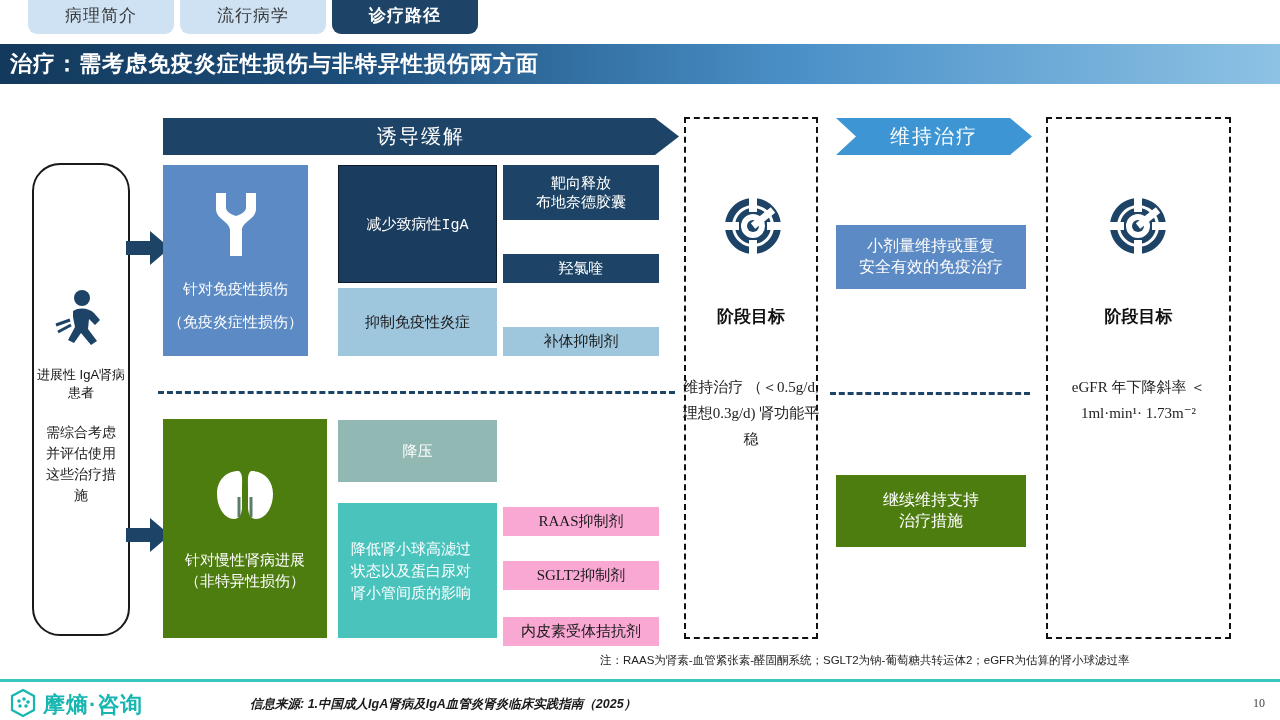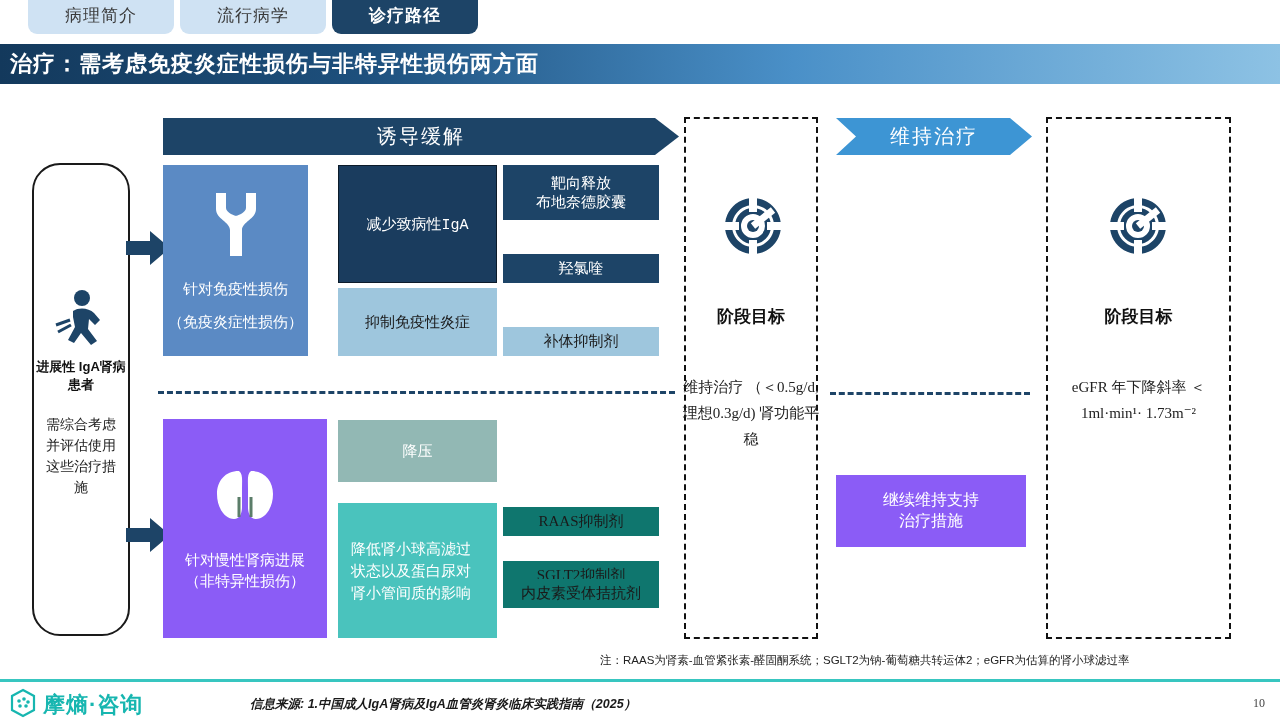--- a/index.html
+++ b/index.html
@@ -39,21 +39,21 @@
 
   
   .patient{
     position:absolute;left:32px;top:163px;width:98px;height:473px;
     border:2px solid #1a1a1a;border-radius:28px;background:#fff;
     display:flex;flex-direction:column;align-items:center;
     box-sizing:border-box;
   }
   .patient .picon{margin-top:124px;}
   .patient .pname{
-    margin-top:5px;font-weight:bold;font-size:13px;color:#111;
+    margin-top:13px;font-weight:normal;font-size:13px;color:#111;
     line-height:18px;text-align:center;
   }
   .patient .pdesc{
     margin-top:20px;font-size:14px;color:#222;line-height:21px;text-align:center;
     width:74px;
   }
 
   
   .feedarrow{position:absolute;width:46px;height:40px;}
 
@@ -71,24 +71,24 @@
   
   .box{position:absolute;box-sizing:border-box;display:flex;
     align-items:center;justify-content:center;text-align:center;color:#fff;}
   .box.col{flex-direction:column;}
   .box .l{display:block;}
 
   .navy{background:#1d4467;}
   .navy2{background:#1a3c5e;border:1px solid #0c1b2a;}
   .midblue{background:#5b8ac4;}
   .lightblue{background:#9ec6dd;color:#1a1a1a;}
-  .green{background:#8b5cf6;}
+  .green{background:#4d7c0f;}
   .greenlight{background:#92b8b4;}
   .teal{background:#4ac3bd;}
-  .tealtxt{background:#0f766e;color:#1a1a1a;}
+  .tealtxt{background:#f9a8d4;color:#1a1a1a;}
 
   
   .dashpanel{
     position:absolute;border:2px dashed #111;background:transparent;
     box-sizing:border-box;
   }
   .dashdiv{position:absolute;border-top:3px dashed #1d4467;}
 
   .goal-title{position:absolute;width:100%;text-align:center;
     font-weight:bold;font-size:17px;color:#111;}
@@ -221,21 +221,21 @@
   <div class="box teal" style="left:338px;top:503px;width:159px;height:135px;padding:0 13px;">
     <span class="sz15" style="text-align:left;line-height:22px;">降低肾小球高滤过状态以及蛋白尿对肾小管间质的影响</span>
   </div>
 
   <div class="box tealtxt" style="left:503px;top:507px;width:156px;height:29px;">
     <span class="sz15 serifish">RAAS抑制剂</span>
   </div>
   <div class="box tealtxt" style="left:503px;top:561px;width:156px;height:29px;">
     <span class="sz15 serifish">SGLT2抑制剂</span>
   </div>
-  <div class="box tealtxt" style="left:503px;top:579px;width:156px;height:29px;">
+  <div class="box tealtxt" style="left:503px;top:617px;width:156px;height:29px;">
     <span class="sz15">内皮素受体拮抗剂</span>
   </div>
 
   <div class="dashpanel" style="left:684px;top:117px;width:134px;height:522px;"></div>
   <div style="position:absolute;left:723px;top:196px;">
     <svg width="60" height="60" viewBox="0 0 60 60">
       <path d="M30 2 A28 28 0 1 1 29.9 2 Z M30 9 A21 21 0 1 0 30.1 9 Z" fill="#1d4467"></path>
       <circle cx="30" cy="30" r="15" fill="none" stroke="#1d4467" stroke-width="6"></circle>
       <circle cx="30" cy="30" r="6" fill="#1d4467"></circle>
       <rect x="26" y="0" width="8" height="16" fill="#ffffff"></rect>
@@ -246,20 +246,24 @@
     </svg>
   </div>
   <div class="goal-title" style="left:684px;top:305px;width:134px;">阶段目标</div>
   <div class="goal-body" style="left:678px;top:374px;width:146px;">
     <span class="l">维持治疗</span>
     <span class="l">（＜0.5g/d,</span>
     <span class="l">理想0.3g/d)</span>
     <span class="l">肾功能平稳</span>
   </div>
 
+  <div class="box col midblue" style="left:836px;top:225px;width:190px;height:64px;">
+    <span class="l sz16">小剂量维持或重复</span>
+    <span class="l sz16">安全有效的免疫治疗</span>
+  </div>
   <div class="dashdiv" style="left:830px;top:392px;width:200px;"></div>
   <div class="box col green" style="left:836px;top:475px;width:190px;height:72px;">
     <span class="l sz16">继续维持支持</span>
     <span class="l sz16">治疗措施</span>
   </div>
 
   <div class="dashpanel" style="left:1046px;top:117px;width:185px;height:522px;"></div>
   <div style="position:absolute;left:1108px;top:196px;">
     <svg width="60" height="60" viewBox="0 0 60 60">
       <path d="M30 2 A28 28 0 1 1 29.9 2 Z M30 9 A21 21 0 1 0 30.1 9 Z" fill="#1d4467"></path>

